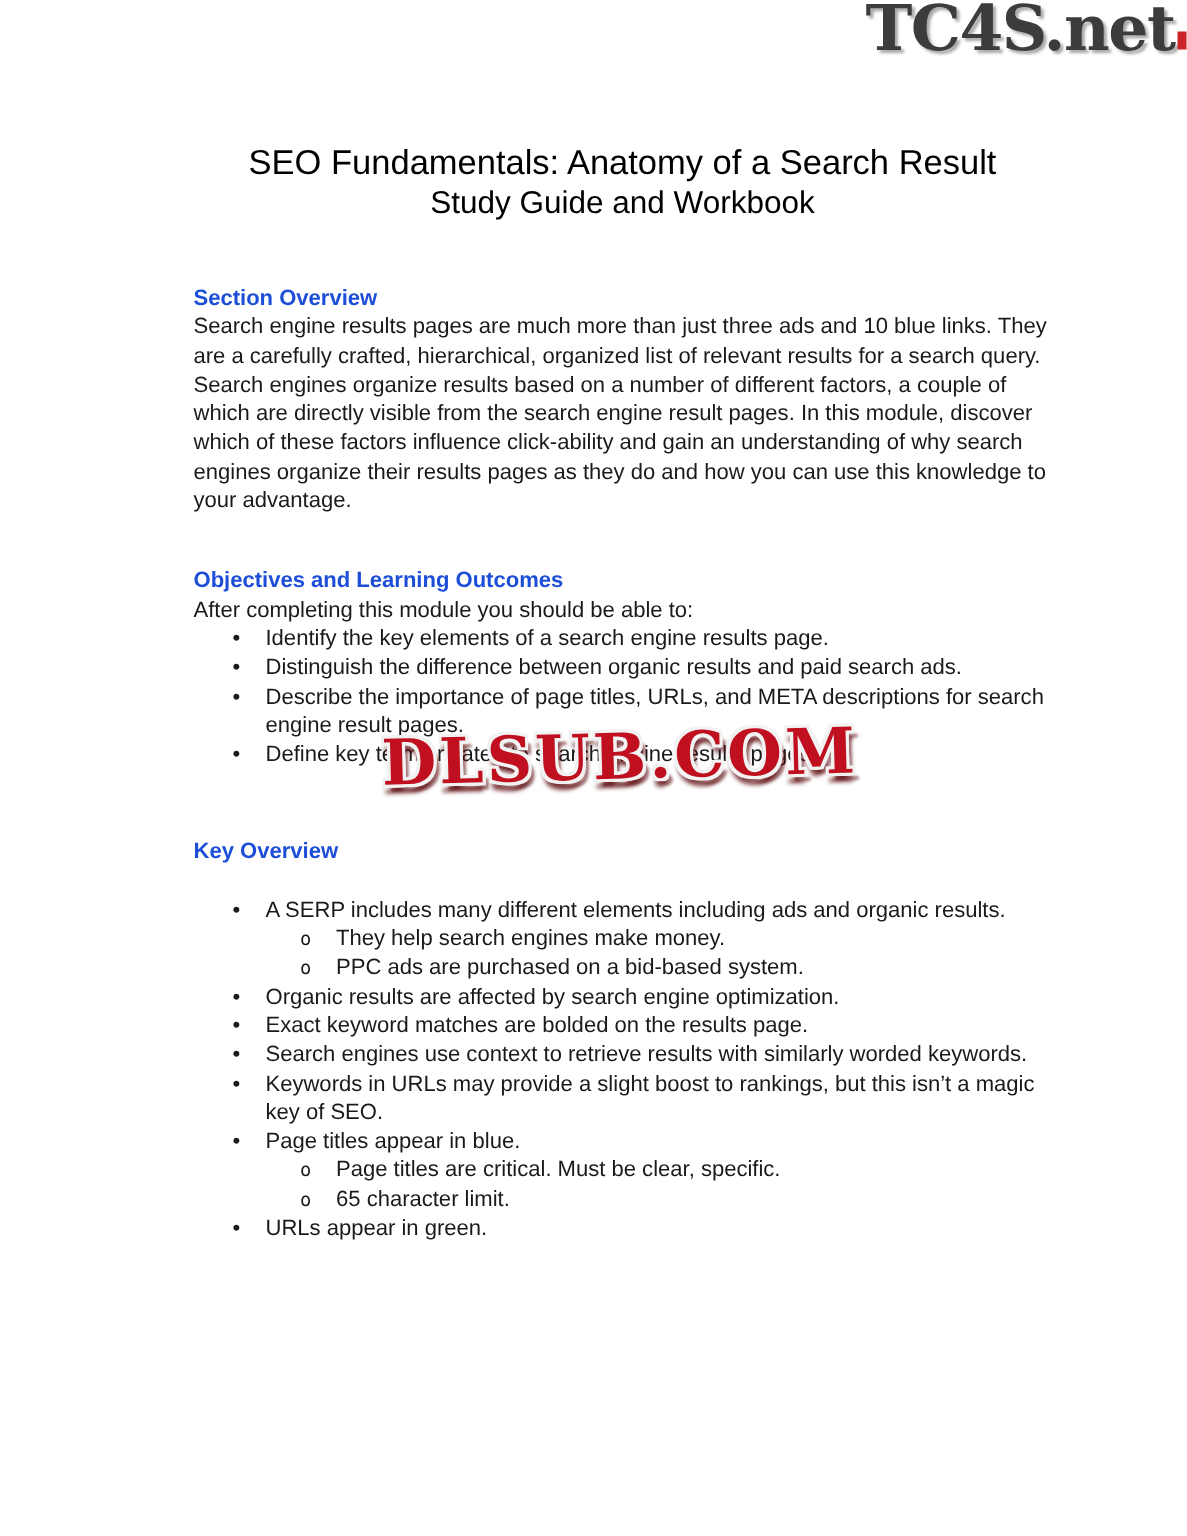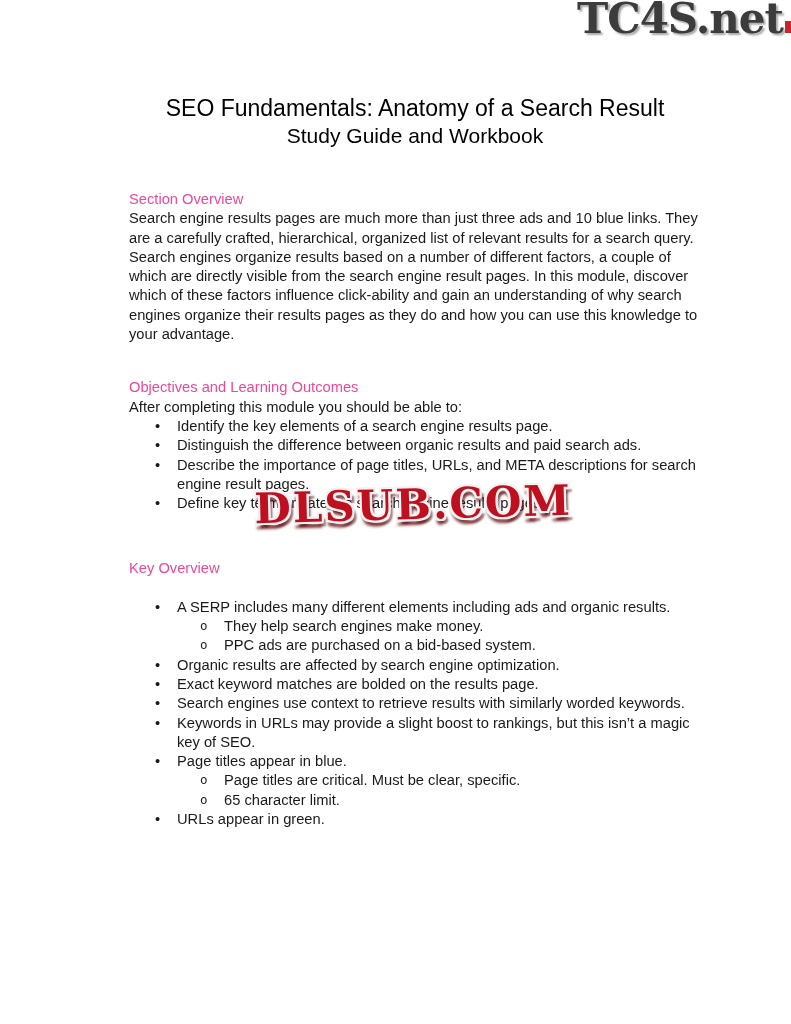--- a/index.html
+++ b/index.html
@@ -27,24 +27,24 @@
     margin-top:4px;
     text-align:center;
     font-size:21px;
     line-height:20px;
     color:#000;
   }
 
   
   .heading{
     margin-top:44px;
-    font-weight:400;
+    font-weight:700;
     font-size:14.7px;
     line-height:19.3px;
-    color:#ec4899;
+    color:#1d4ed8;
   }
   .heading.tight{margin-top:34px;}
   .para{
     font-size:14.7px;
     line-height:19.3px;
   }
 
   
   .blist{margin-top:0;}
   .blist.gap{margin-top:19px;}

